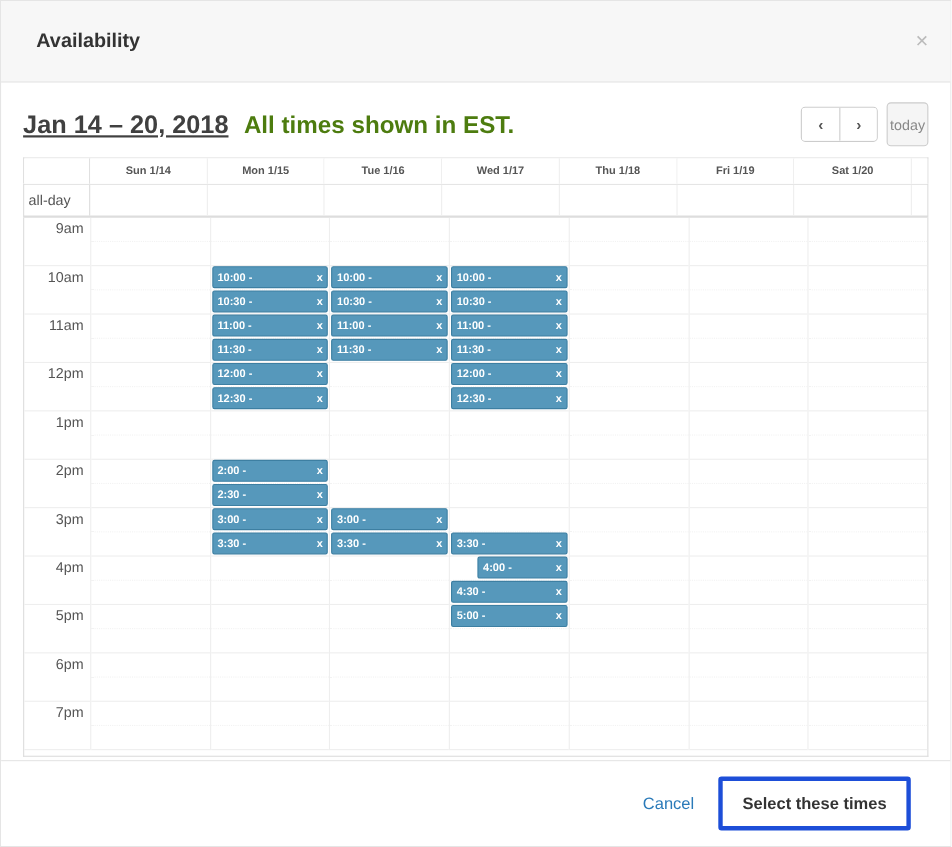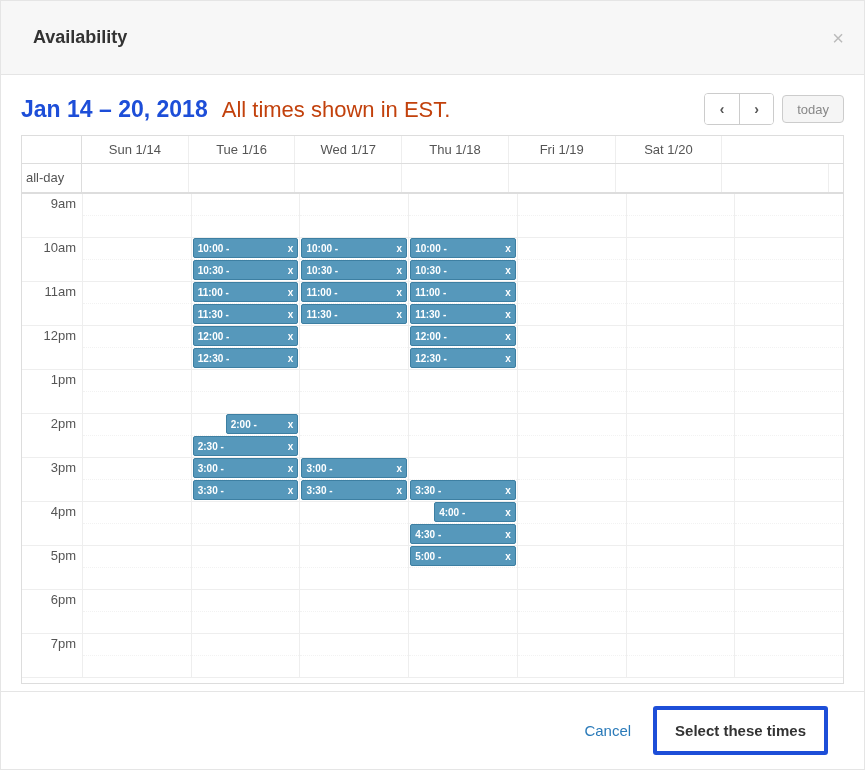--- a/index.html
+++ b/index.html
@@ -32,51 +32,52 @@
     color: #bbb;
     line-height: 1;
   }
   .toolbar {
     padding: 18px 20px 10px 20px;
     display: flex;
     align-items: center;
     justify-content: space-between;
   }
   .toolbar-left { display: flex; align-items: baseline; gap: 14px; }
-  .date-range { font-size: 23px; font-weight: 600; color: #1d4ed8; }
-  .tz-note { font-size: 22px; font-weight: 400; color: #c2410c; }
+  .date-range { font-size: 23px; font-weight: 600; color: #404040; text-decoration: underline; }
+  .tz-note { font-size: 22px; font-weight: 700; color: #4d7c0f; }
   .toolbar-right { display: flex; gap: 8px; align-items: center; }
   .nav-group { display: flex; border: 1px solid #ccc; border-radius: 4px; overflow: hidden; }
   .nav-btn {
     width: 34px; height: 30px;
     background: #fff;
     border: none;
     font-size: 14px; font-weight: 700; color: #555;
     display:flex; align-items:center; justify-content:center;
   }
   .nav-btn + .nav-btn { border-left: 1px solid #ccc; }
   .today-btn {
-    height: 28px; padding: 0 14px;
+    height: 40px; padding: 0 2px;
     border: 1px solid #ccc; border-radius: 4px;
     background: #f5f5f5; color: #888; font-size: 13px;
   }
   .cal-wrap { padding: 0 20px 0 20px; flex: 1 1 auto; overflow: hidden; }
   .cal-head {
     display: grid;
     grid-template-columns: 60px repeat(7, 1fr) 14px;
     border: 1px solid #ddd;
     border-bottom: none;
   }
   .cal-head .cell {
     padding: 6px 4px;
     text-align: center;
-    font-size: 13px;
+    font-size: 10px;
     color: #555;
     border-right: 1px solid #eee;
     background: #fff;
+    font-weight: bold;
   }
   .cal-head .cell:first-child { border-right: 1px solid #ddd; }
   .allday-row {
     display: grid;
     grid-template-columns: 60px repeat(7, 1fr) 14px;
     border: 1px solid #ddd;
     border-top: 1px solid #ddd;
     border-bottom: 2px solid #ddd;
     background: #fff;
   }
@@ -190,20 +191,21 @@
       </div>
       <button class="today-btn">today</button>
     </div>
   </div>
 
   <div class="cal-wrap">
 
     <div class="cal-head">
       <div class="cell"></div>
       <div class="cell">Sun 1/14</div>
+      <div class="cell">Mon 1/15</div>
       <div class="cell">Tue 1/16</div>
       <div class="cell">Wed 1/17</div>
       <div class="cell">Thu 1/18</div>
       <div class="cell">Fri 1/19</div>
       <div class="cell">Sat 1/20</div>
       <div class="cell" style="border-right:none;"></div>
     </div>
 
     <div class="allday-row">
       <div class="cell">all-day</div>
@@ -318,21 +320,21 @@
               <span class="ex">x</span>
             </div>
             <div class="event" style="top: 132px;">
               <span>12:00 -</span>
               <span class="ex">x</span>
             </div>
             <div class="event" style="top: 154px;">
               <span>12:30 -</span>
               <span class="ex">x</span>
             </div>
-            <div class="event" style="top: 220px; margin-left: 33px;">
+            <div class="event" style="top: 220px;">
               <span>2:00 -</span>
               <span class="ex">x</span>
             </div>
             <div class="event" style="top: 242px;">
               <span>2:30 -</span>
               <span class="ex">x</span>
             </div>
             <div class="event" style="top: 264px;">
               <span>3:00 -</span>
               <span class="ex">x</span>

